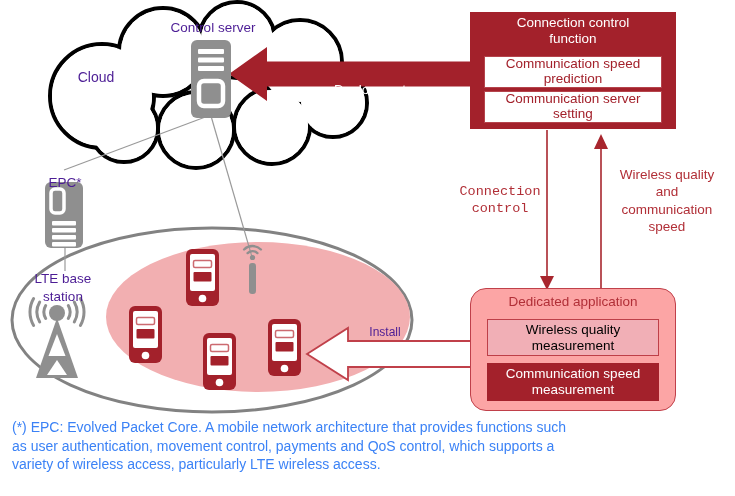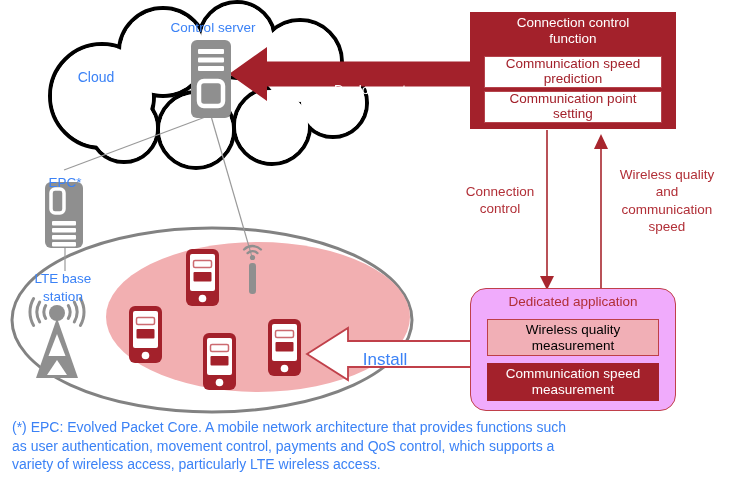--- a/index.html
+++ b/index.html
@@ -2,31 +2,31 @@
 <html><head>
 <meta charset="utf-8">
 <style>
   html,body { margin:0; padding:0; background:#fff; }
   .canvas {
     position:relative; width:735px; height:496px; background:#fff;
     font-family:"Liberation Sans", sans-serif; overflow:hidden;
   }
   svg.diagram { position:absolute; left:0; top:0; }
   .label {
-    position:absolute; color:#3b82f6; text-align:center;
+    position:absolute; color:#4c1d95; text-align:center;
     white-space:pre-line; line-height:1.25; font-size:13.5px;
   }
   .lbl-control-server { left:150px; top:20px; width:126px; }
   .lbl-cloud          { left:60px;  top:62px;  width:72px; font-size:14px;margin-top:7px; }
   .lbl-epc            { left:36px;  top:175px; width:58px; }
   .lbl-lte            { left:22px;  top:270px; width:82px; line-height:1.3; }
   .lbl-wifi           { left:256px; top:253px; width:110px; }
   .lbl-deployment     { left:285px; top:82px;  width:170px; color:#fff; }
-  .lbl-install        { left:352px; top:349px; width:66px; font-size:17px; }
-  .lbl-conn-ctrl      { left:452px; top:184px; width:96px;  color:#B12F37; }
+  .lbl-install        { left:352px; top:325px; width:66px; font-size:12px; }
+  .lbl-conn-ctrl      { left:452px; top:184px; width:96px;  color:#B12F37;font-family:Liberation Mono, monospace; }
   .lbl-wireless-q     { left:602px; top:166px; width:130px; color:#B12F37; line-height:1.28; }
 
   .ccf-box {
     position:absolute; left:470px; top:12px; width:206px; height:117px;
     background:#A3212B;
   }
   .ccf-title {
     color:#fff; text-align:center; white-space:pre-line;
     padding-top:3px; font-size:13.5px; line-height:1.2;
   }
@@ -34,21 +34,21 @@
     position:absolute; left:14px; width:178px; height:32px; background:#fff;
     color:#A3212B; display:flex; align-items:center; justify-content:center;
     text-align:center; white-space:pre-line; font-size:13.5px; line-height:1.1;
     border:1px solid #B5444C; box-sizing:border-box;
   }
   .ccf-item-1 { top:44px; }
   .ccf-item-2 { top:79px; }
 
   .ded-box {
     position:absolute; left:470px; top:288px; width:206px; height:123px;
-    background:#f0abfc; border:1.6px solid #C0404A; border-radius:16px;
+    background:#fca5a5; border:1.6px solid #C0404A; border-radius:16px;
     box-sizing:border-box;
   }
   .ded-title {
     color:#B12F37; text-align:center; padding-top:5px; font-size:13.5px;
   }
   .ded-item {
     position:absolute; left:16px; width:172px; display:flex; align-items:center;
     justify-content:center; text-align:center; white-space:pre-line;
     font-size:13.5px; line-height:1.15; box-sizing:border-box;
   }
@@ -181,21 +181,21 @@
   <div class="label lbl-wireless-q">Wireless quality
 and
 communication
 speed</div>
 
   <div class="ccf-box">
     <div class="ccf-title">Connection control
 function</div>
     <div class="ccf-item ccf-item-1">Communication speed
 prediction</div>
-    <div class="ccf-item ccf-item-2">Communication point
+    <div class="ccf-item ccf-item-2">Communication server
 setting</div>
   </div>
 
   <div class="ded-box">
     <div class="ded-title">Dedicated application</div>
     <div class="ded-item ded-item-1">Wireless quality
 measurement</div>
     <div class="ded-item ded-item-2">Communication speed
 measurement</div>
   </div>

